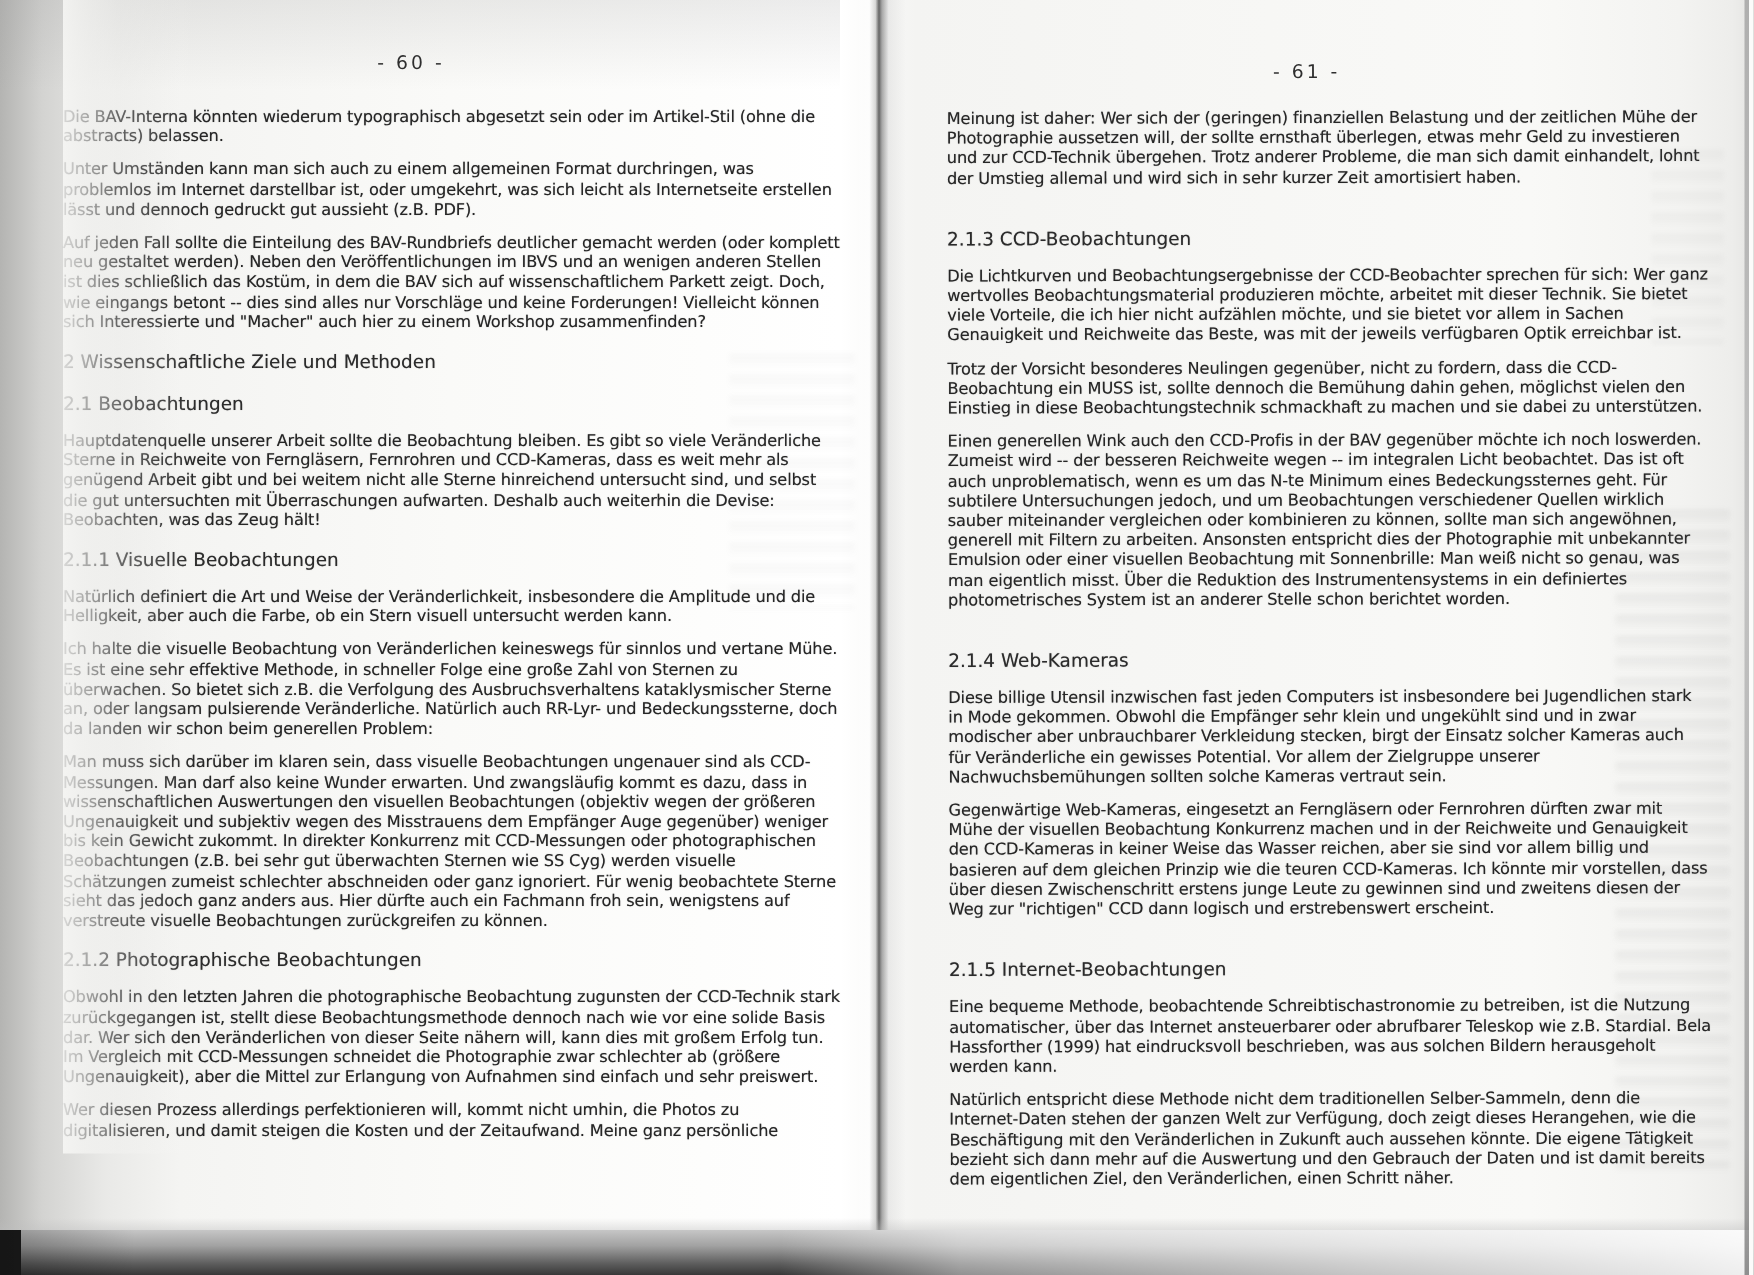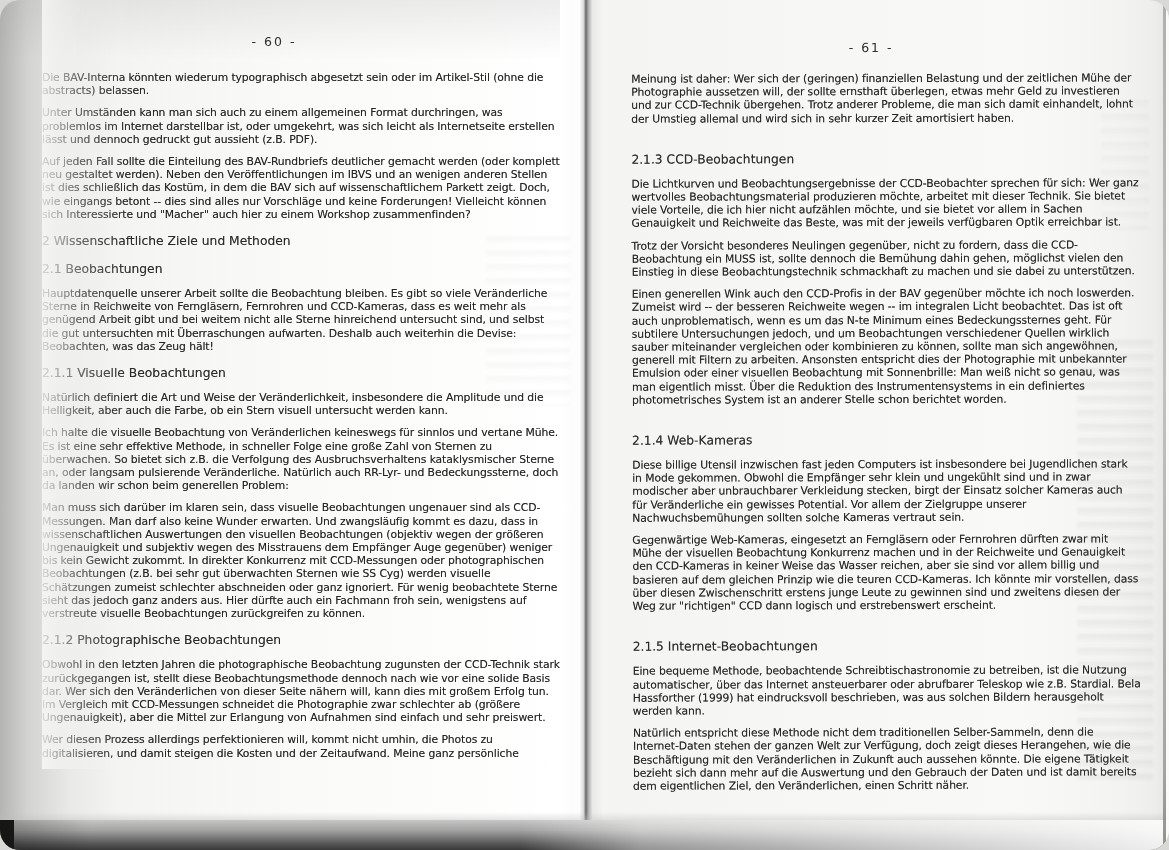--- a/index.html
+++ b/index.html
@@ -6,21 +6,20 @@
   .scan {
     position:relative; width:1169px; height:850px; overflow:hidden;
     background:
       linear-gradient(to right,
         #b4b4b2 0px, #d3d3d1 28px, #e9e9e7 70px, #f4f4f2 120px,
         #fafaf8 300px, #fdfdfc 470px, #ffffff 560px,
         #f4f4f2 610px, #f6f6f4 760px, #f9f9f7 1020px,
         #f3f3f1 1120px, #ededeb 1155px, #e4e4e2 1169px);
     font-family:"DejaVu Sans","Liberation Sans",sans-serif;
     color:#262626;
-    border-radius:20px;
   }
   
   .top-shade { position:absolute; left:0; top:0; width:560px; height:60px;
     background:linear-gradient(to bottom, rgba(150,150,150,0.18), rgba(150,150,150,0)); pointer-events:none; }
 
   
   .gutter { position:absolute; left:570px; top:0; width:34px; height:824px; pointer-events:none;
     background:linear-gradient(to right,
       rgba(255,255,255,0) 0%, rgba(255,255,255,0.55) 28%,
       rgba(130,130,130,0.28) 40%, rgba(45,45,45,0.72) 47%,

